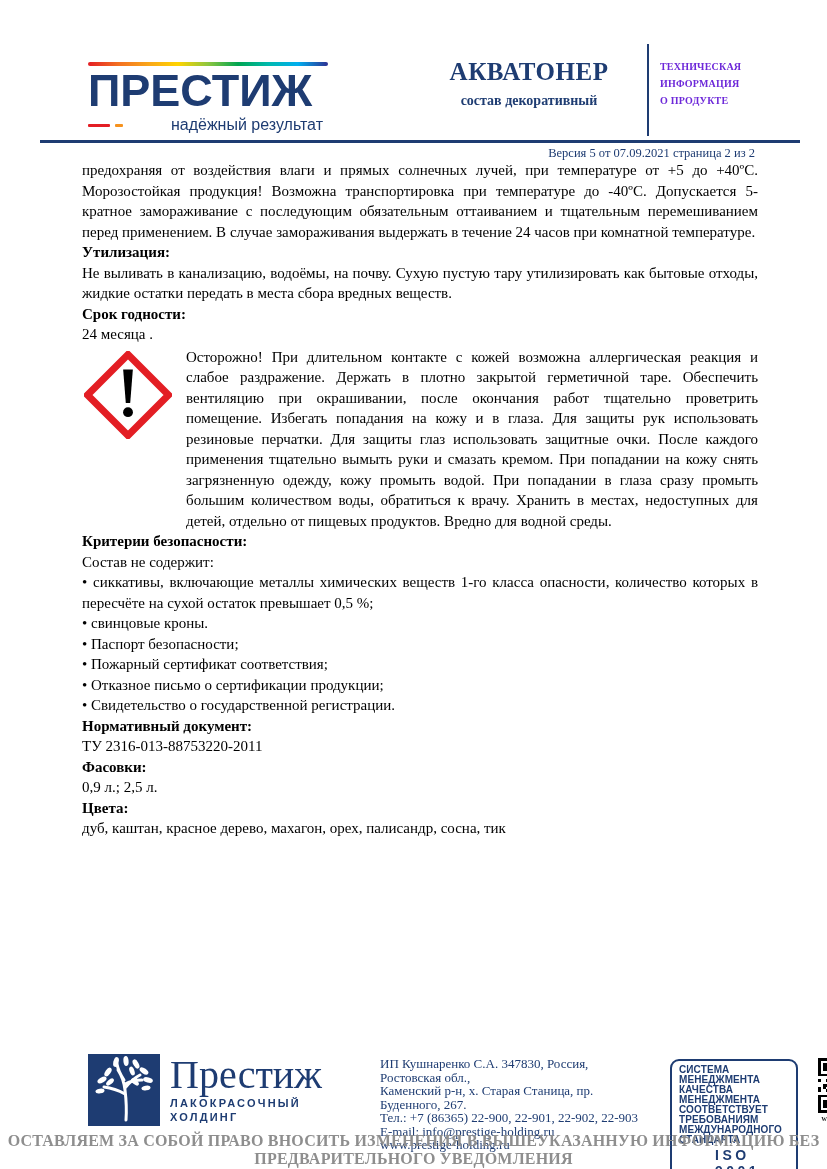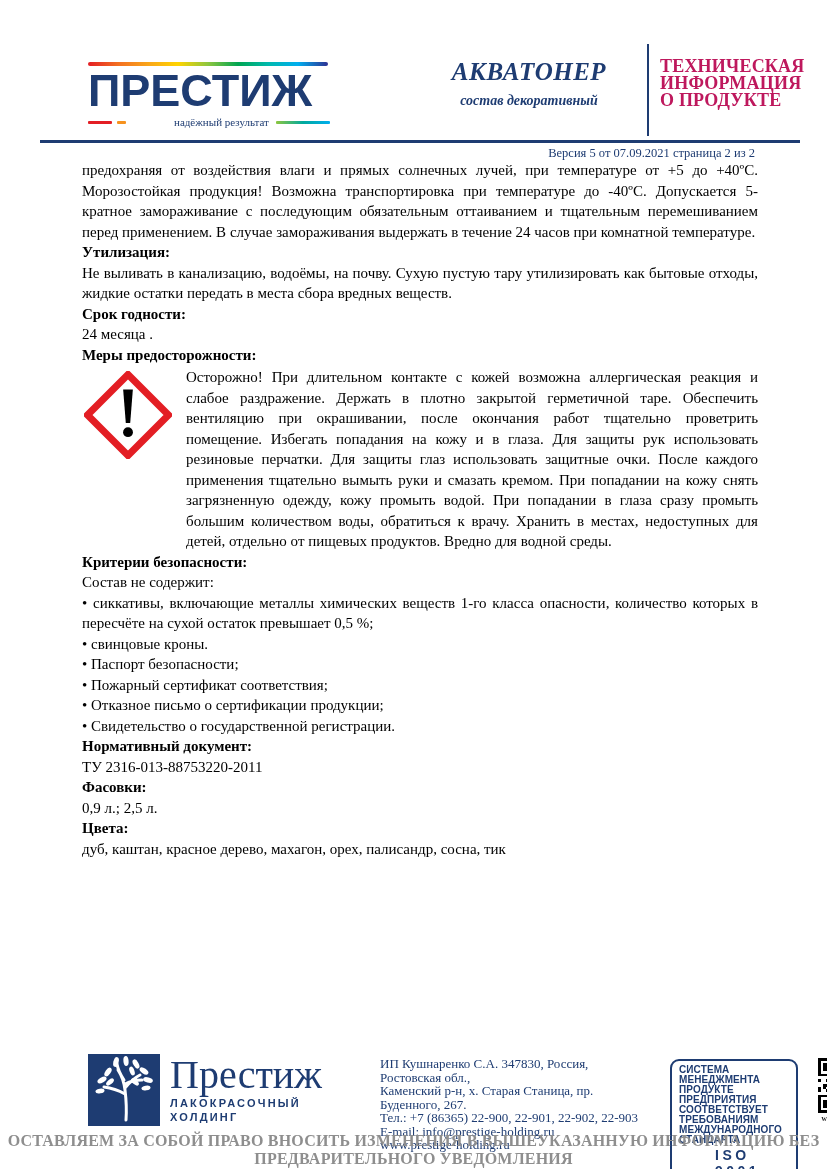--- a/index.html
+++ b/index.html
@@ -15,32 +15,32 @@
 
   .logo { position:absolute; left:88px; top:14px; width:242px; }
   .rainbow-bar { height:4px; width:240px; border-radius:2px;
     background:linear-gradient(90deg,#e31e24,#f36f21,#f9a51a,#ffd400,#8dc63f,#00a551,#00b9ad,#00aeef,#2e3192); }
   .wordmark { font-family:"Liberation Sans", sans-serif; font-weight:800;
     font-size:45px; line-height:50px; color:#1e3c72; letter-spacing:0px; }
   .tagline-row { display:flex; align-items:center; margin-top:0px; }
   .dash { height:3px; border-radius:1px; }
   .dash-red { width:24px; background:#e31e24; margin-right:5px; }
   .dash-orange { width:9px; background:#f6921e; margin-right:7px; }
-  .tagline-text { font-family:Liberation Serif, serif; font-size:11px;
+  .tagline-text { font-family:Liberation Sans, sans-serif; font-size:16px;
     color:#1e3c72; white-space:nowrap; margin-right:7px;margin-left:41px; }
   .dash-grad { flex:1; background:linear-gradient(90deg,#8dc63f,#00a99d,#00aeef); }
 
-  .product-title { position:absolute; left:415px; top:10px; width:228px; text-align:center; color:#1e3c72;font-style:italic; }
+  .product-title { position:absolute; left:415px; top:10px; width:228px; text-align:center; color:#1e3c72; }
   .product-name { font-size:25px; font-weight:bold; letter-spacing:0.5px; }
   .product-subtitle { font-size:14px; font-weight:bold; margin-top:7px; }
 
   .header-vdiv { position:absolute; left:647px; top:-4px; width:2px; height:92px; background:#1e3c72; }
 
-  .doc-type { position:absolute; left:660px; top:10px; color:#be185d;
-    font-size:18px; font-weight:bold; line-height:17px; letter-spacing:0.2px; }
+  .doc-type { position:absolute; left:660px; top:10px; color:#6d28d9;
+    font-size:10px; font-weight:bold; line-height:17px; letter-spacing:0.2px; }
 
   .header-rule { position:absolute; top:140px; left:40px; width:760px; height:3px; background:#1e3c72; }
 
   .version-line { position:absolute; top:146px; right:72px; color:#1e3c72; font-size:12.5px; }
 
   
   .content { position:absolute; top:160px; left:82px; width:676px;
     font-size:15px; line-height:20.5px; text-align:justify; }
   .content p { margin:0; }
   .sec-heading { font-weight:bold; text-align:left; margin-top:7px; margin-bottom:1px; }
@@ -116,21 +116,20 @@
   <div class="content">
 
     <p>предохраняя от воздействия влаги и прямых солнечных лучей, при температуре от +5 до +40ºС. Морозостойкая продукция! Возможна транспортировка при температуре до -40ºС. Допускается 5-кратное замораживание с последующим обязательным оттаиванием и тщательным перемешиванием перед применением. В случае замораживания выдержать в течение 24 часов при комнатной температуре.</p>
 
     <p class="sec-heading">Утилизация:</p>
     <p>Не выливать в канализацию, водоёмы, на почву. Сухую пустую тару утилизировать как бытовые отходы, жидкие остатки передать в места сбора вредных веществ.</p>
 
     <p class="sec-heading">Срок годности:</p>
     <p>24 месяца .</p>
 
-    <p class="sec-heading">Меры предосторожности:</p>
     <div class="warning-block">
       <svg class="ghs-icon" viewBox="0 0 100 100" aria-hidden="true">
         <polygon points="50,4 96,50 50,96 4,50" fill="#ffffff" stroke="#e31e24" stroke-width="8" stroke-linejoin="miter"></polygon>
         <polygon points="44.5,21 55.5,21 52.5,59 47.5,59" fill="#000"></polygon>
         <circle cx="50" cy="69.5" r="5.6" fill="#000"></circle>
       </svg>
       <p>Осторожно! При длительном контакте с кожей возможна аллергическая реакция и слабое раздражение. Держать в плотно закрытой герметичной таре. Обеспечить вентиляцию при окрашивании, после окончания работ тщательно проветрить помещение. Избегать попадания на кожу и в глаза. Для защиты рук использовать резиновые перчатки. Для защиты глаз использовать защитные очки. После каждого применения тщательно вымыть руки и смазать кремом.  При попадании на кожу снять загрязненную одежду, кожу промыть водой. При попадании в глаза сразу промыть большим количеством воды, обратиться к врачу. Хранить в местах, недоступных для детей, отдельно от пищевых продуктов. Вредно для водной среды.</p>
     </div>
 
     <p class="sec-heading">Критерии безопасности:</p>
@@ -183,21 +182,21 @@
     <div class="footer-contacts">
       <div>ИП Кушнаренко С.А. 347830, Россия, Ростовская обл.,</div>
       <div>Каменский р-н, х. Старая Станица, пр. Буденного, 267.</div>
       <div>Тел.: +7 (86365) 22-900, 22-901, 22-902, 22-903</div>
       <div>E-mail: info@prestige-holding.ru</div>
       <div>www.prestige-holding.ru</div>
     </div>
 
     <div class="iso-badge">
       <div class="iso-line">СИСТЕМА МЕНЕДЖМЕНТА</div>
-      <div class="iso-line">ПРОДУКТЕ ПРЕДПРИЯТИЯ</div>
+      <div class="iso-line">КАЧЕСТВА МЕНЕДЖМЕНТА</div>
       <div class="iso-line">СООТВЕТСТВУЕТ ТРЕБОВАНИЯМ</div>
       <div class="iso-line">МЕЖДУНАРОДНОГО СТАНДАРТА</div>
       <div class="iso-label">ISO 9001</div>
     </div>
 
     <div class="qr-block">
       <div class="qr-svg-wrap">
           <svg viewBox="0 0 21 21" shape-rendering="crispEdges">
             <rect width="21" height="21" fill="#fff"></rect>
             <rect x="0" y="0" width="7" height="7" fill="#000"></rect>

